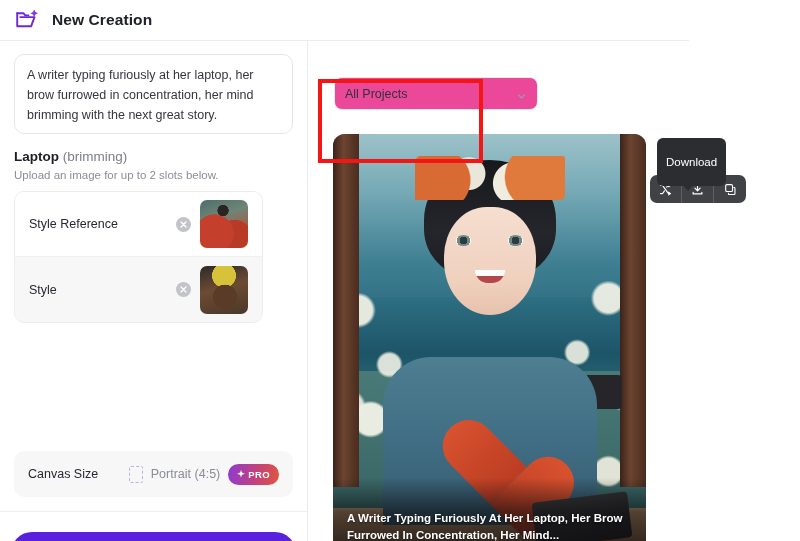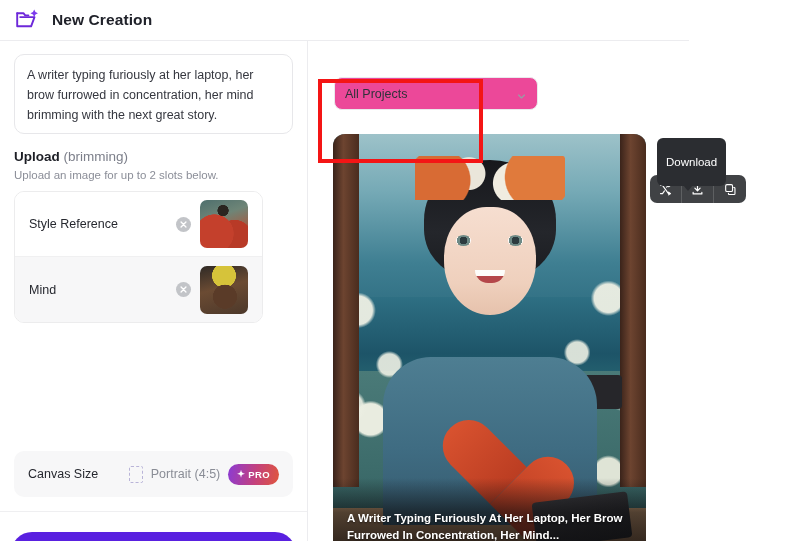--- a/index.html
+++ b/index.html
@@ -293,39 +293,39 @@
   </div>
 
   <div class="left-panel">
     <div class="left-scroll">
 
       <div class="prompt-box">
         <div class="prompt-text">A writer typing furiously at her laptop, her brow furrowed in concentration, her mind brimming with the next great story.</div>
       </div>
 
       <div class="images-label">
-        <span>Upload</span>
+        <span>Laptop</span>
         <span class="opt">(brimming)</span>
       </div>
       <div class="images-sub">Upload an image for up to 2 slots below.</div>
 
       <div class="slots">
 
         <div class="slot">
           <span class="slot-label">Style Reference</span>
           <span class="slot-clear">
             <svg viewBox="0 0 10 10" fill="none" xmlns="http://www.w3.org/2000/svg">
               <path d="M2.3 2.3l5.4 5.4M7.7 2.3L2.3 7.7" stroke="#ffffff" stroke-width="1.5" stroke-linecap="round"></path>
             </svg>
           </span>
           <span class="thumb thumb-a"></span>
         </div>
 
         <div class="slot">
-          <span class="slot-label">Mind</span>
+          <span class="slot-label">Style</span>
           <span class="slot-clear">
             <svg viewBox="0 0 10 10" fill="none" xmlns="http://www.w3.org/2000/svg">
               <path d="M2.3 2.3l5.4 5.4M7.7 2.3L2.3 7.7" stroke="#ffffff" stroke-width="1.5" stroke-linecap="round"></path>
             </svg>
           </span>
           <span class="thumb thumb-b"></span>
         </div>
 
 
       </div>

